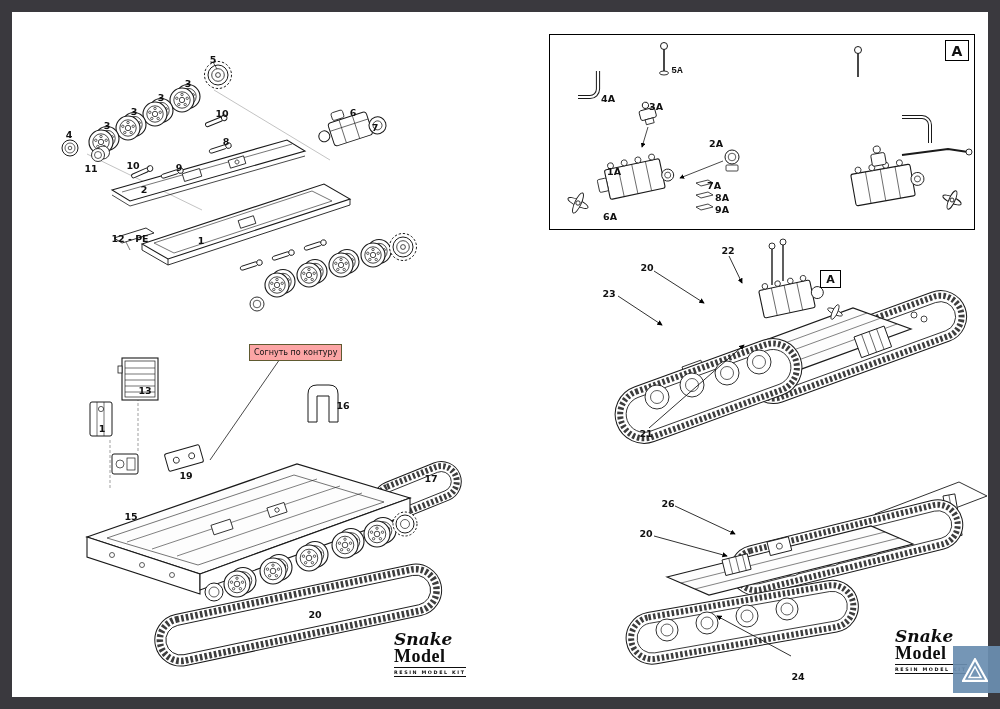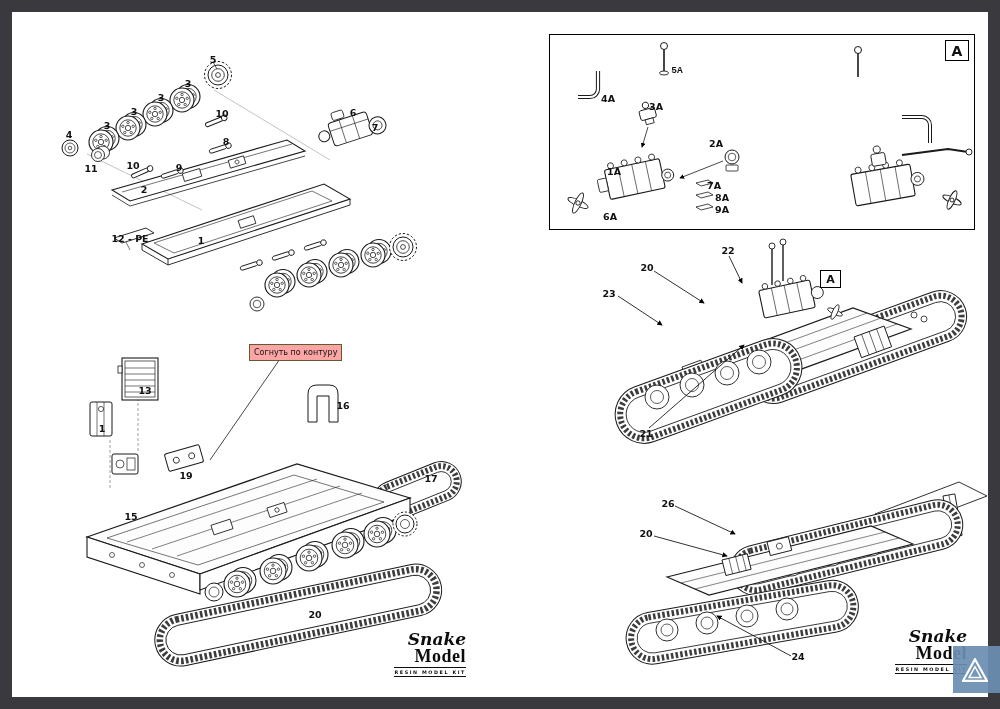--- a/index.html
+++ b/index.html
@@ -6,21 +6,21 @@
   html,body{width:1000px;height:709px}
   body{background:#3a393e;position:relative;overflow:hidden;font-family:"DejaVu Sans",sans-serif;color:#111}
   .paper{position:absolute;left:12px;top:12px;width:976px;height:685px;background:#fff}
   .diagram{position:absolute}
   .diagram svg{position:absolute;left:0;top:0;display:block}
   .callout{position:absolute;transform:translate(-50%,-50%);font-size:9.5px;font-weight:bold;color:#111;white-space:nowrap;z-index:3}
   .section-box{position:absolute;border:1.6px solid #000;background:#fff}
   .corner-ref{position:absolute;top:5px;right:5px;width:24px;height:21px;border:1.6px solid #000;display:flex;align-items:center;justify-content:center;font-weight:bold;font-size:14px;background:#fff;z-index:4}
   .ref-box{position:absolute;width:21px;height:18px;border:1.4px solid #000;display:flex;align-items:center;justify-content:center;font-weight:bold;font-size:11px;background:#fff;z-index:4}
   .note{position:absolute;left:237px;top:332px;background:#fca5a5;border:1px solid #5f5a30;font-size:8px;padding:3px 4px;z-index:5;white-space:nowrap}
-  .logo{position:absolute;width:72px;text-align:right;color:#0d0d0d;z-index:4}
+  .logo{position:absolute;width:72px;text-align:left;color:#0d0d0d;z-index:4}
   .logo-snake{font-family:"DejaVu Serif",serif;font-style:italic;font-weight:bold;font-size:17px;line-height:0.95}
   .logo-model{font-family:Liberation Serif, serif;font-weight:bold;font-size:18px;line-height:1;letter-spacing:0.5px}
   .logo-sub{font-size:4.8px;font-weight:bold;letter-spacing:1.6px;border-top:1.2px solid #0d0d0d;border-bottom:1.2px solid #0d0d0d;margin-top:2px;padding:1.5px 0;white-space:nowrap}
   .watermark{position:absolute;right:0;top:646px;z-index:20;background:rgba(106,142,176,0.93);color:#fff;display:flex;align-items:center;gap:7px;padding:5px 12px 5px 9px;height:47px}
   .wm-icon{width:26px;height:24px;flex:0 0 auto}
   .wm-text{font-weight:bold;font-size:13.5px;letter-spacing:0.6px;line-height:1.25}
 </style>
 </head>
 <body>
 
@@ -510,21 +510,21 @@
           <circle cx="140" cy="164" r="6"></circle>
           <circle cx="180" cy="157" r="6"></circle>
       </g>
 
       <line x1="68" y1="54" x2="128" y2="82" stroke="#1a1a1a" stroke-width="0.9" marker-end="url(#mk3)"></line>
       <line x1="47" y1="84" x2="120" y2="104" stroke="#1a1a1a" stroke-width="0.9" marker-end="url(#mk3)"></line>
       <line x1="184" y1="204" x2="110" y2="164" stroke="#1a1a1a" stroke-width="0.9" marker-end="url(#mk3)"></line>
     </svg>
   <span class="callout" style="left: 61px; top: 51px;">26</span>
       <span class="callout" style="left: 39px; top: 81px;">20</span>
-      <span class="callout" style="left: 191px; top: 204px; text-align: center;">24</span>
+      <span class="callout" style="left: 191px; top: 224px; text-align: center;">24</span>
     </div>
 
   <div class="logo" style="left:382px;top:619px">
     <div class="logo-snake">Snake</div>
     <div class="logo-model">Model</div>
     <div class="logo-sub">RESIN MODEL KIT</div>
   </div>
 
   <div class="logo" style="left:883px;top:616px">
     <div class="logo-snake">Snake</div>

